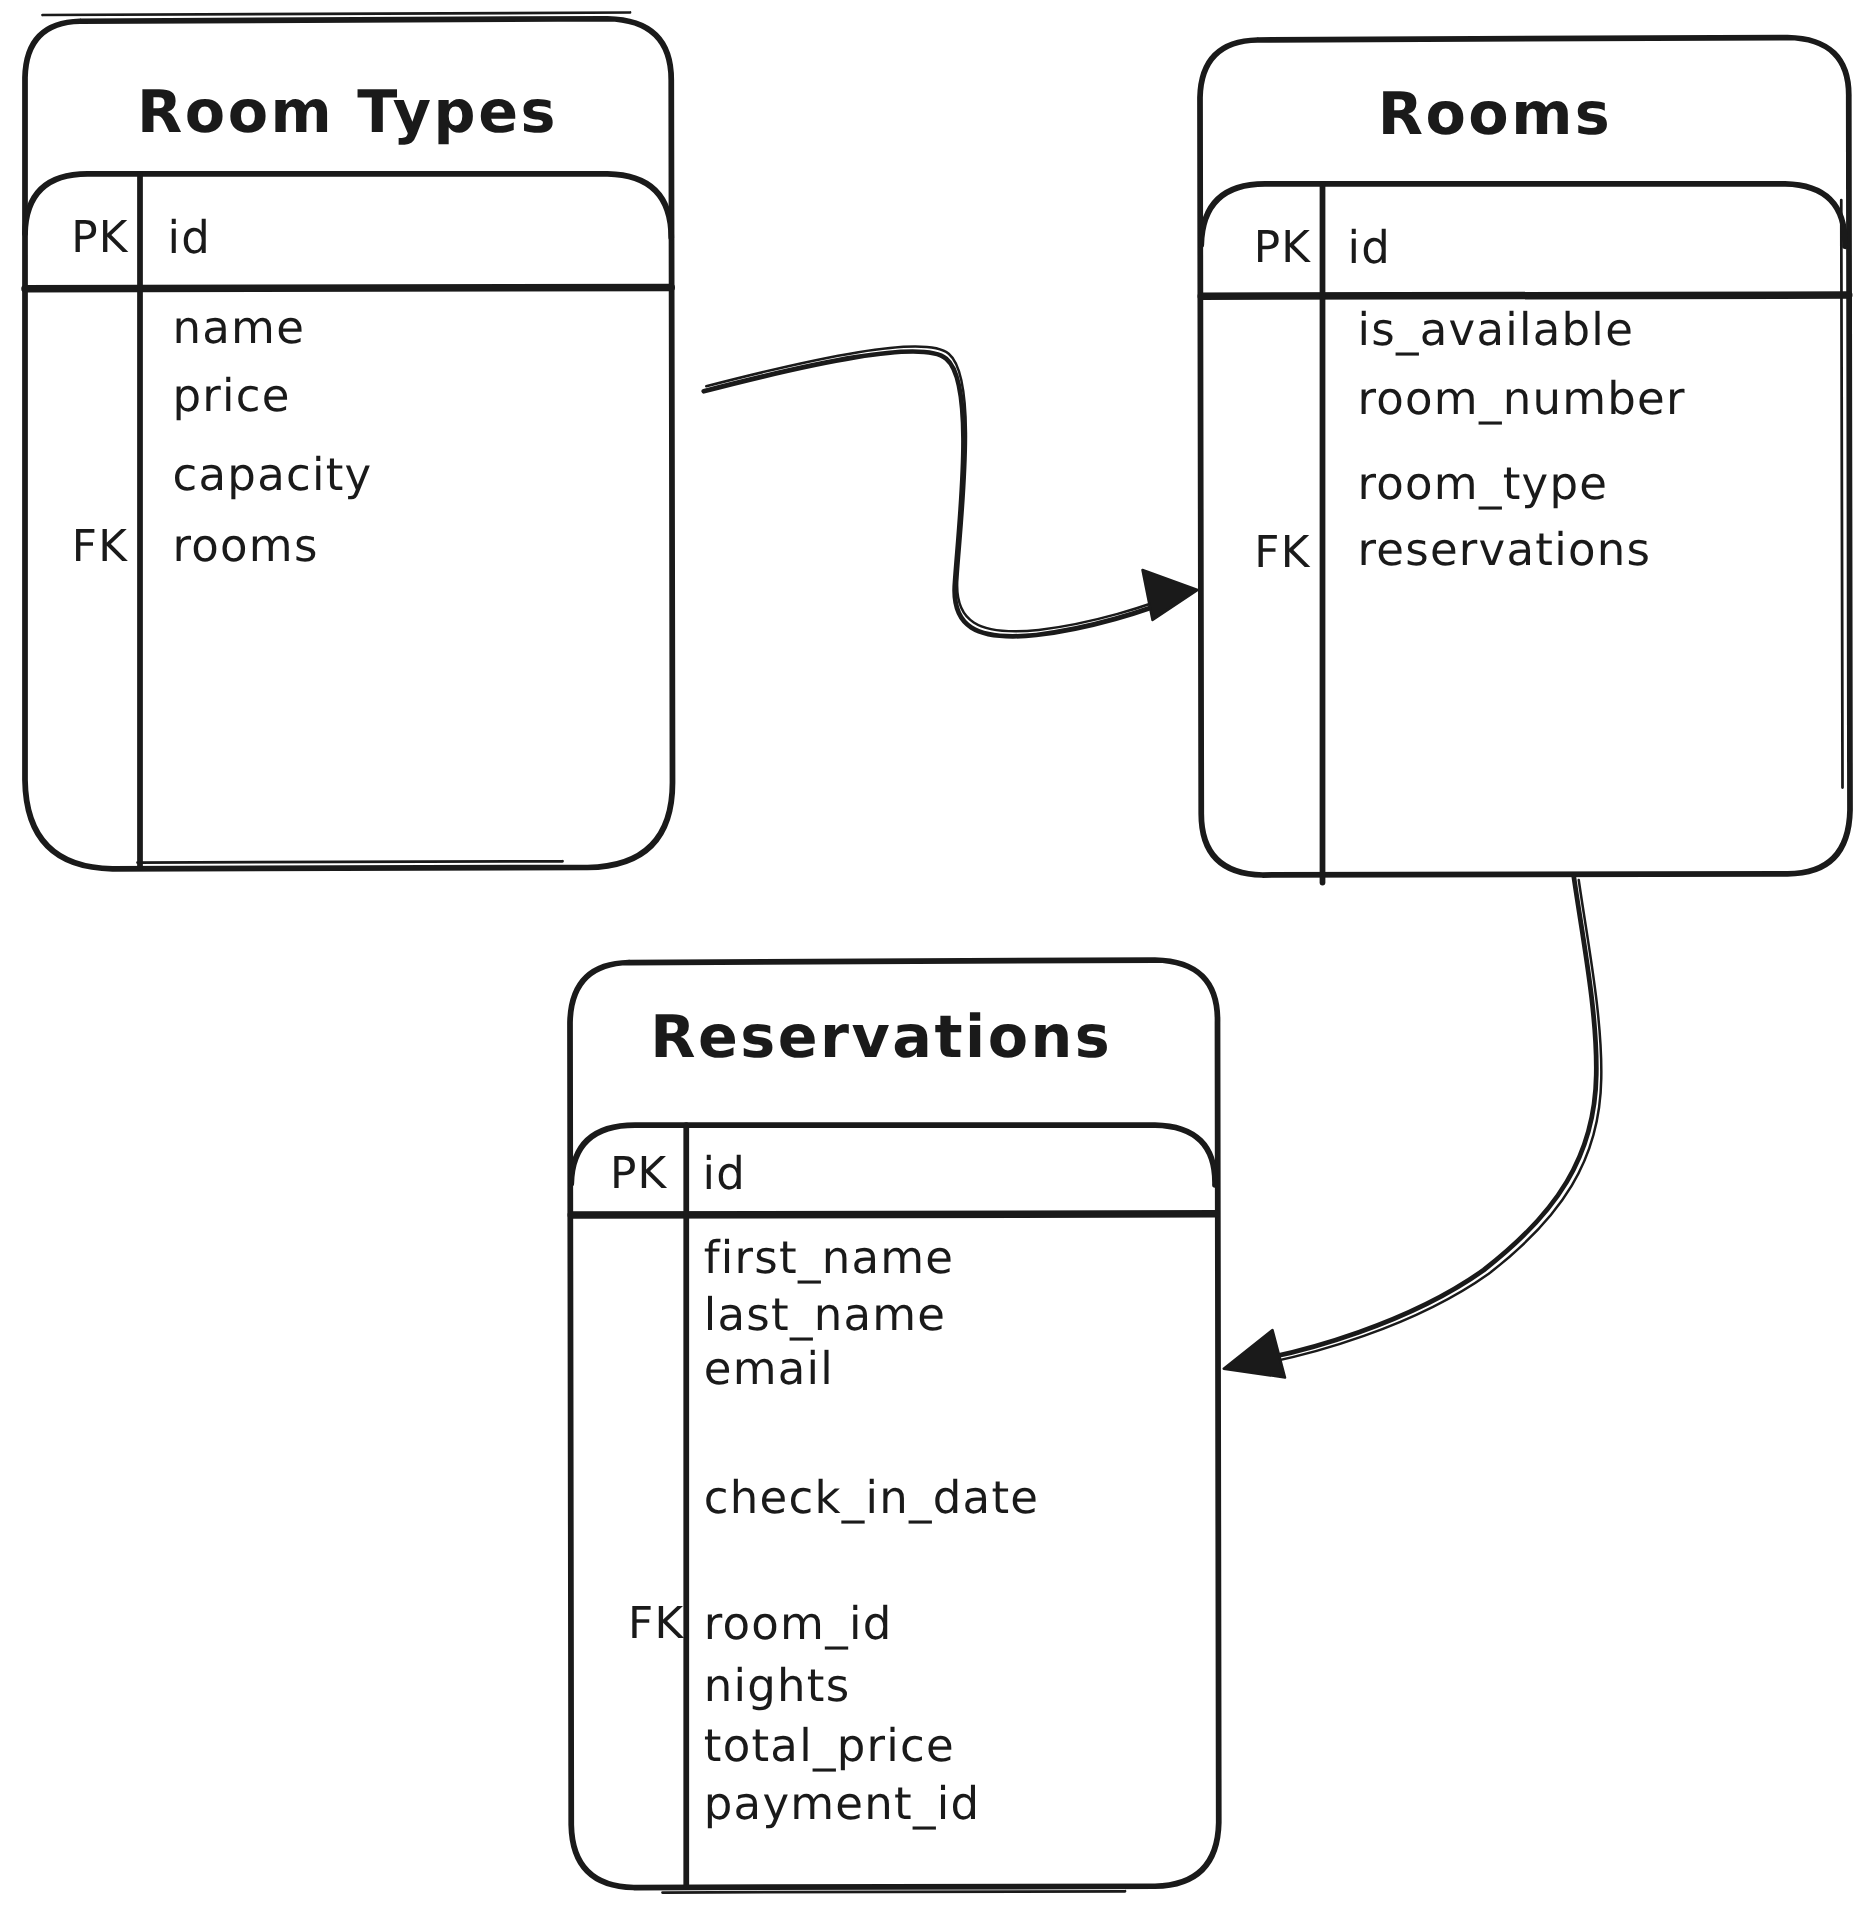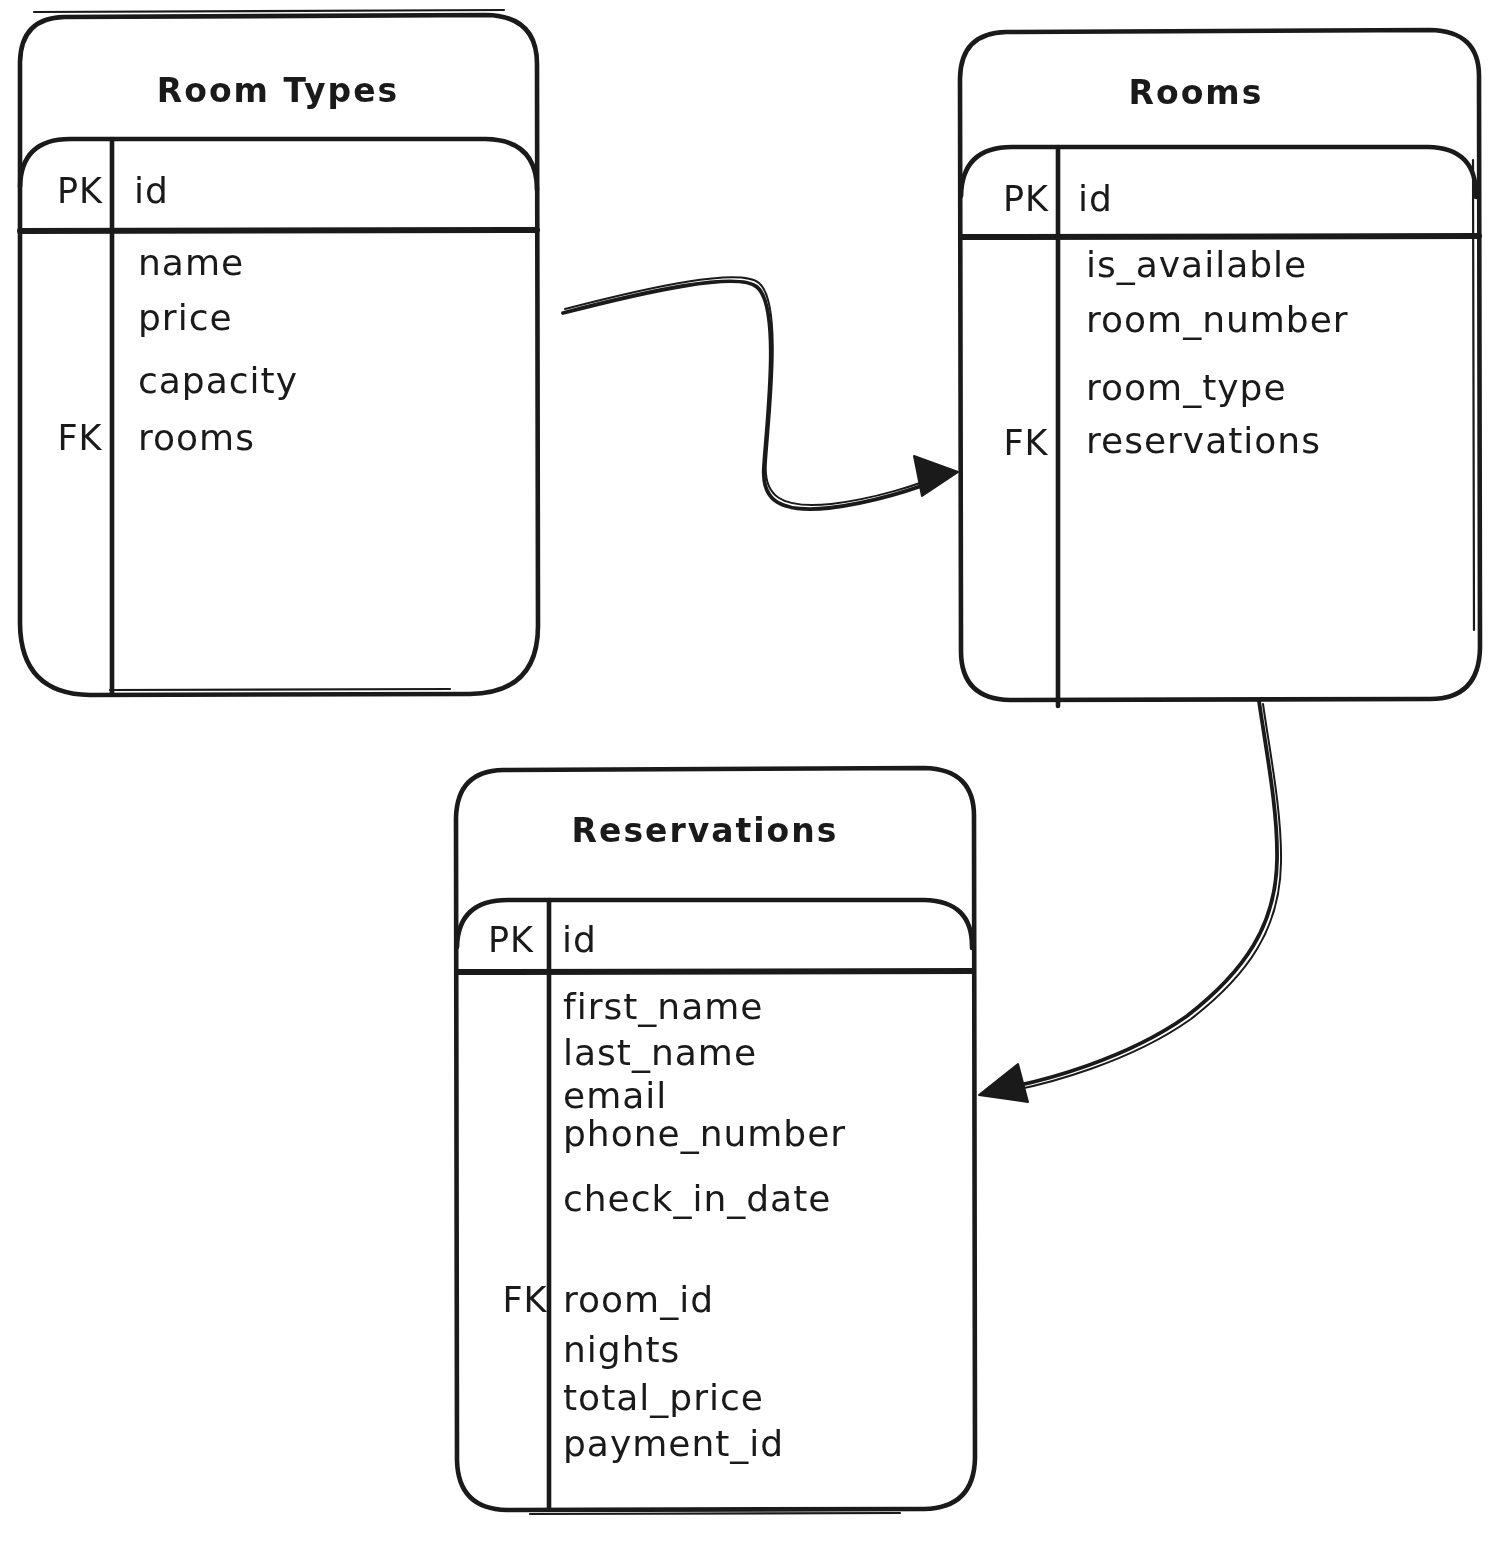--- a/index.html
+++ b/index.html
@@ -21,21 +21,21 @@
   }
   .canvas svg path.fill { fill: #1a1a1a; stroke: #1a1a1a; stroke-width: 2; }
   .t {
     position: absolute;
     transform: translate(-50%, -50%);
     white-space: nowrap;
     color: #1a1a1a;
     line-height: 1;
   }
   .t.left { transform: translateY(-50%); }
-  .title { font-size: 33px; font-weight: bold; letter-spacing: 2px; }
+  .title { font-size: 47px; font-weight: bold; letter-spacing: 2px; }
   .cell  { font-size: 36px; letter-spacing: 1px; text-align: right; }
   .key   { font-size: 35px; letter-spacing: 1px; margin-left: 14px; }
 </style>
 </head>
 <body>
 
 <div class="canvas">
 
   <svg width="1501" height="1544" viewBox="0 0 1501 1544">
 
@@ -94,21 +94,20 @@
   <div class="t cell left" style="left:1086px;top:388px">room_type</div>
   <div class="t cell left" style="left:1086px;top:441px">reservations</div>
   <div class="t key" style="left:1012px;top:443px">FK</div>
 
   <div class="t title" style="left:705px;top:830px">Reservations</div>
   <div class="t key" style="left:497px;top:940px">PK</div>
   <div class="t cell left" style="left:562px;top:940px">id</div>
   <div class="t cell left" style="left:563px;top:1007px">first_name</div>
   <div class="t cell left" style="left:563px;top:1053px">last_name</div>
   <div class="t cell left" style="left:563px;top:1096px">email</div>
-  <div class="t cell left" style="left:563px;top:1134px">phone_number</div>
   <div class="t cell left" style="left:563px;top:1199px">check_in_date</div>
   <div class="t cell left" style="left:563px;top:1300px">room_id</div>
   <div class="t cell left" style="left:563px;top:1350px">nights</div>
   <div class="t cell left" style="left:563px;top:1398px">total_price</div>
   <div class="t cell left" style="left:563px;top:1444px">payment_id</div>
   <div class="t key" style="left:511px;top:1300px">FK</div>
 
 </div>
 
 </body></html>

